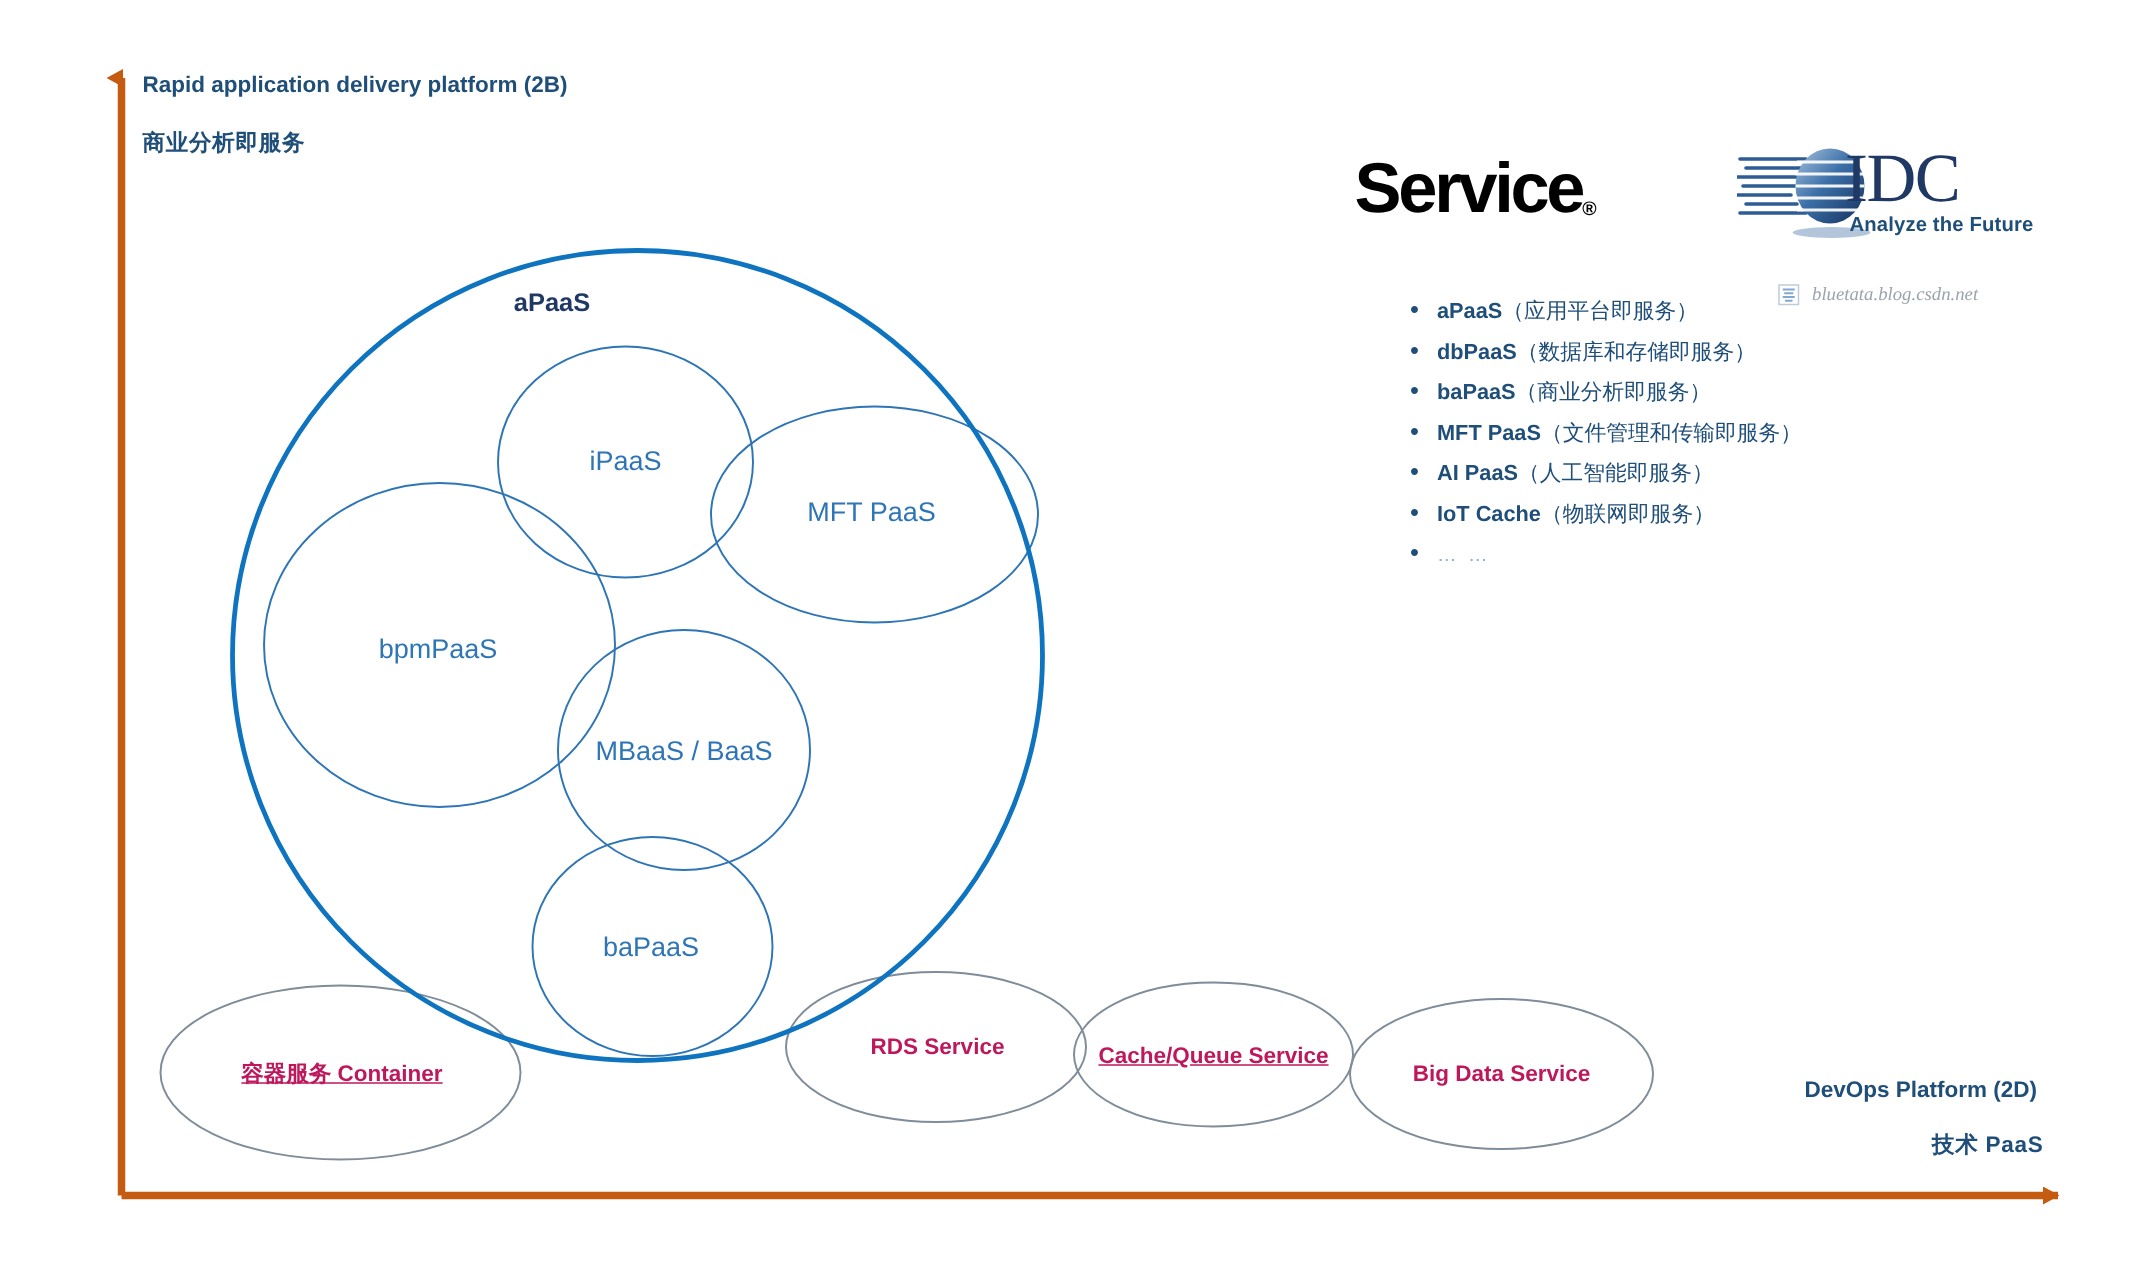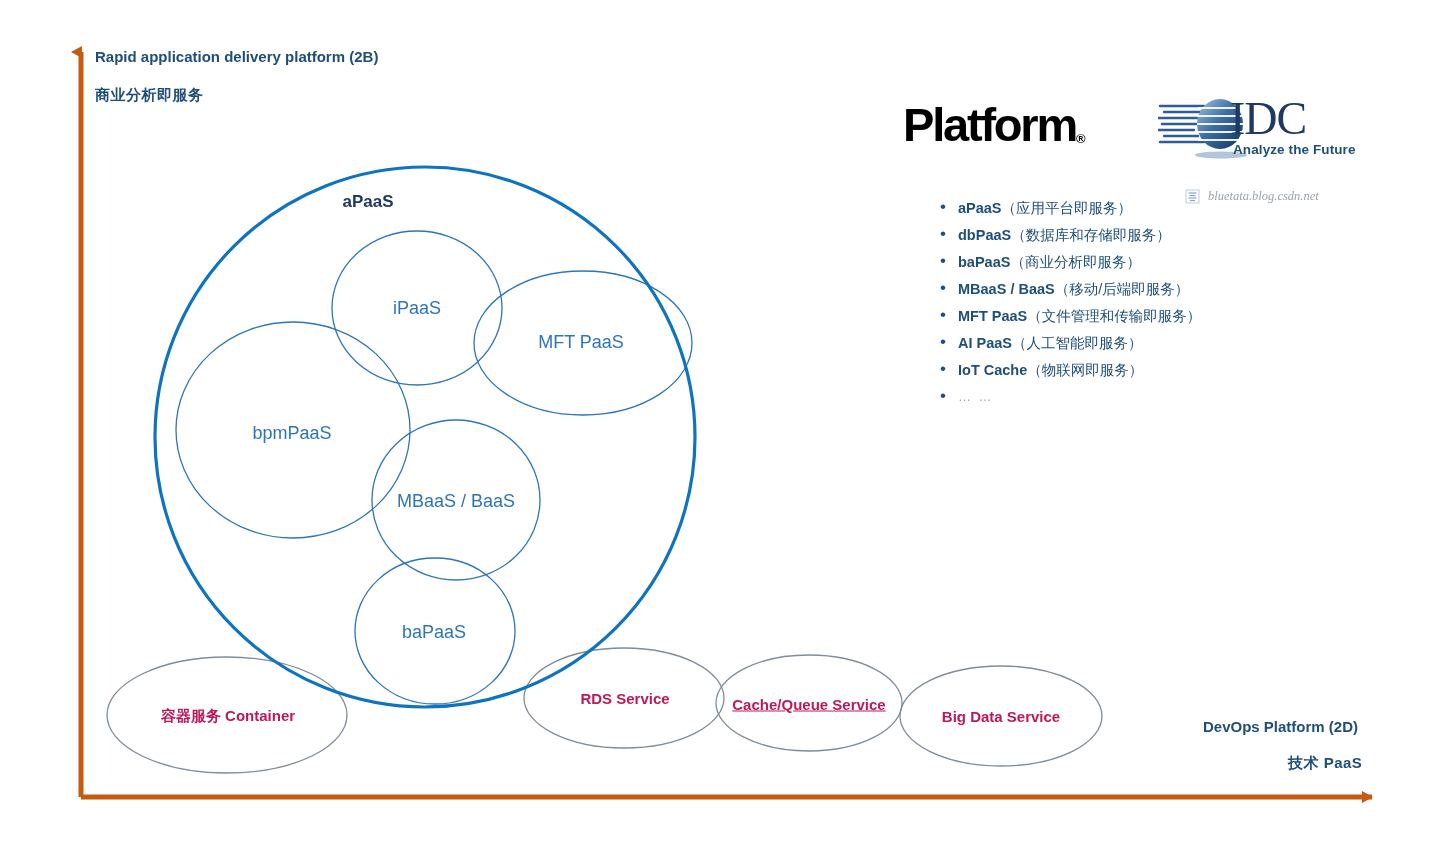--- a/index.html
+++ b/index.html
@@ -176,26 +176,26 @@
   <div class="axis-label" id="x-axis-title-zh">技术 PaaS</div>
 
   <div class="bubble-label lbl-main" style="left:368px; top:202px;">aPaaS</div>
 
   <div class="bubble-label lbl-blue" style="left:417px; top:308px;">iPaaS</div>
   <div class="bubble-label lbl-blue" style="left:581px; top:342px;">MFT PaaS</div>
   <div class="bubble-label lbl-blue" style="left:292px; top:433px;">bpmPaaS</div>
   <div class="bubble-label lbl-blue" style="left:456px; top:501px;">MBaaS / BaaS</div>
   <div class="bubble-label lbl-blue" style="left:434px; top:632px;">baPaaS</div>
 
-  <div class="bubble-label lbl-dark" style="left:228px; top:716px;">容器服务 Container</div>
+  <div class="bubble-label lbl-dark" style="left:228px; top:716px;text-decoration:underline;">容器服务 Container</div>
   <div class="bubble-label lbl-dark" style="left:625px; top:698px;">RDS Service</div>
   <div class="bubble-label lbl-dark" style="left:809px; top:704px;text-decoration:underline;">Cache/Queue Service</div>
   <div class="bubble-label lbl-dark" style="left:1001px; top:716px;">Big Data Service</div>
 
-  <div id="gartner-logo"><span>Platform</span><span id="gartner-reg">®</span></div>
+  <div id="gartner-logo"><span>Service</span><span id="gartner-reg">®</span></div>
 
   <svg id="idc-logo" viewBox="0 0 200 70">
     <defs>
       <linearGradient id="globeGrad" x1="0" y1="0" x2="1" y2="1">
         <stop offset="0%" stop-color="#A8C4E0"></stop>
         <stop offset="45%" stop-color="#3C6FA8"></stop>
         <stop offset="100%" stop-color="#13315C"></stop>
       </linearGradient>
     </defs>
 
@@ -220,21 +220,20 @@
 
     <ellipse cx="63" cy="60" rx="26" ry="3.6" fill="#9FB6D2" opacity="0.8"></ellipse>
   </svg>
   <div id="idc-wordmark">IDC</div>
   <div id="idc-tagline">Analyze the Future</div>
 
   <ul id="legend-list">
     <li><span class="leg-term">aPaaS</span><span class="leg-desc">（应用平台即服务）</span></li>
     <li><span class="leg-term">dbPaaS</span><span class="leg-desc">（数据库和存储即服务）</span></li>
     <li><span class="leg-term">baPaaS</span><span class="leg-desc">（商业分析即服务）</span></li>
-    <li><span class="leg-term">MBaaS / BaaS</span><span class="leg-desc">（移动/后端即服务）</span></li>
     <li><span class="leg-term">MFT PaaS</span><span class="leg-desc">（文件管理和传输即服务）</span></li>
     <li><span class="leg-term">AI PaaS</span><span class="leg-desc">（人工智能即服务）</span></li>
     <li><span class="leg-term">IoT Cache</span><span class="leg-desc">（物联网即服务）</span></li>
     <li class="ellipsis-item"><span>… …</span></li>
   </ul>
 
   <div id="watermark">
     <svg width="15" height="15" viewBox="0 0 15 15">
       <rect x="1" y="1" width="13" height="13" fill="none" stroke="#BFCBDA" stroke-width="1"></rect>
       <line x1="3.5" y1="4" x2="11.5" y2="4" stroke="#7FA7D4" stroke-width="1.2"></line>

